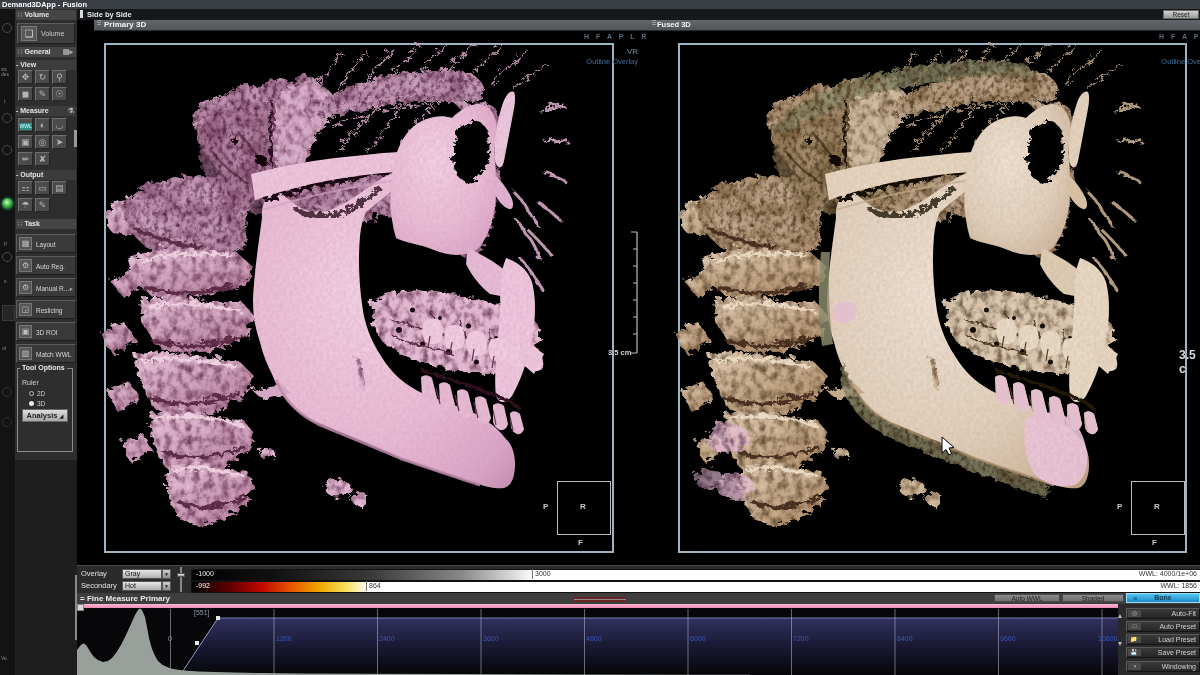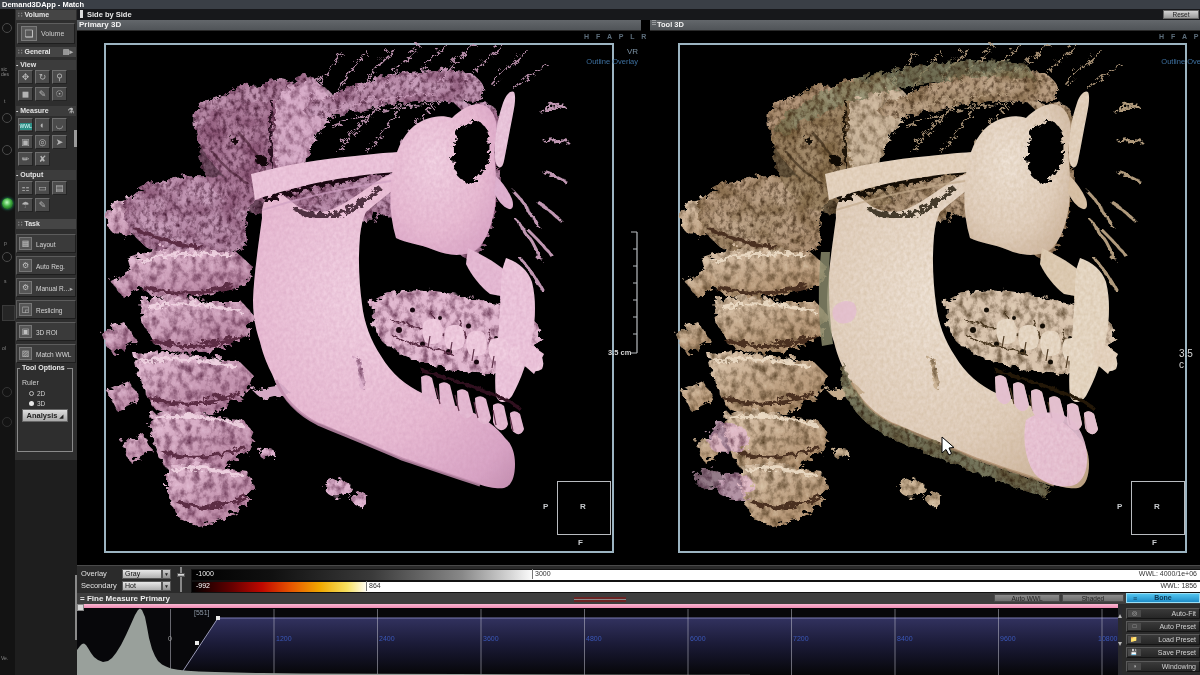--- a/index.html
+++ b/index.html
@@ -8,21 +8,21 @@
   .abs{position:absolute;}
   
   #titlebar{left:0;top:0;width:1200px;height:9px;background:#3a3f46;}
   #titletext{left:2px;top:0px;font-size:7.5px;font-weight:bold;color:#fff;line-height:9px;}
   #tabrow{left:77px;top:9px;width:1123px;height:11px;background:#17181b;}
   #sbstab{left:80px;top:9px;height:11px;line-height:11px;font-size:7.5px;font-weight:bold;color:#e8e8e8;}
   #sbstab .bar{display:inline-block;width:3px;height:8px;background:#dcdcdc;margin-right:4px;vertical-align:-1px;}
   #resetbtn{left:1163px;top:10px;width:36px;height:9px;background:linear-gradient(#d2d2d2,#9a9a9a);
             border:1px solid #666;box-sizing:border-box;font-size:6.5px;color:#222;text-align:center;line-height:8px;}
   .vphead{top:20px;height:11px;background:linear-gradient(#63676b,#505458);border-bottom:1px solid #2a2a2a;box-sizing:border-box;}
-  #vphead1{left:69px;width:572px;}
+  #vphead1{left:94px;width:572px;}
   #vphead2{left:650px;width:550px;}
   .vphead span{position:absolute;top:0;font-size:8px;font-weight:bold;color:#f2f2f2;line-height:10px;}
   .grip{position:absolute;top:2px;width:4px;height:6px;
         background:repeating-linear-gradient(#9a9da0 0 1px,transparent 1px 2px);}
   
   #vp1{left:77px;top:31px;width:572px;height:534px;background:#000;}
   #vp2{left:650px;top:31px;width:550px;height:534px;background:#000;}
   .vpborder{position:absolute;border:2px solid #9cb4c1;box-sizing:border-box;}
   #vpb1{left:104px;top:43px;width:510px;height:510px;}
   #vpb2{left:678px;top:43px;width:509px;height:510px;}
@@ -70,30 +70,30 @@
   .rbtn{position:absolute;left:1126px;width:74px;height:11px;background:linear-gradient(#3a3a3a,#262626);
         border:1px solid;border-color:#5a5a5a #141414 #141414 #5a5a5a;box-sizing:border-box;}
   .rbtn .ric{position:absolute;left:1px;top:1px;width:13px;height:7px;background:#4a4a4a;color:#bbb;
         font-size:6px;text-align:center;line-height:7px;}
   .rbtn .rlab{position:absolute;right:3px;top:1px;font-size:7px;color:#d2d2d2;}
 </style>
 </head>
 <body>
 
 <div class="abs" id="titlebar"></div>
-<div class="abs" id="titletext">Demand3DApp - Match</div>
+<div class="abs" id="titletext">Demand3DApp - Fusion</div>
 <div class="abs" id="tabrow"></div>
 <div class="abs" id="sbstab"><span class="bar"></span>Side by Side</div>
 <div class="abs" id="resetbtn">Reset</div>
 <div class="abs vphead" id="vphead1">
     <span style="left:10px;">Primary 3D</span>
     <span class="grip" style="left:3px;"></span>
   </div>
 <div class="abs vphead" id="vphead2">
-    <span style="left:7px;font-size:7.5px;">Tool 3D</span>
+    <span style="left:7px;font-size:7.5px;">Fused 3D</span>
     <span class="grip" style="left:2px;"></span>
   </div>
 
 <div class="abs" id="vp1"></div>
 <div class="abs" id="vp2"></div>
 <div class="abs vpborder" id="vpb1"></div>
 <div class="abs vpborder" id="vpb2"></div>
 
 <svg class="abs" style="left:77px;top:31px;" width="1123" height="534" viewBox="77 31 1123 534">
 <defs>
@@ -424,21 +424,21 @@
 <div class="abs hfap" style="left:584px;top:33px;">H F A P L R</div>
 <div class="abs vrlab" style="left:520px;top:47px;width:118px;text-align:right;">VR</div>
 <div class="abs ovlab" style="left:520px;top:57px;width:118px;text-align:right;">Outline Overlay</div>
 <div class="abs hfap" style="left:1159px;top:33px;">H F A P L R</div>
 <div class="abs ovlab" style="left:1095px;top:57px;width:118px;text-align:right;">Outline Overlay</div>
 
 <svg class="abs" style="left:600px;top:225px;" width="45" height="135" viewBox="0 0 45 135">
   <path d="M37,7 v121 M37,7 h-6 M37,128 h-6 M37,24 h-4 M37,41 h-4 M37,58 h-4 M37,75 h-4 M37,92 h-4 M37,109 h-4" stroke="#b8bcc0" stroke-width="1.2" fill="none"></path>
 </svg>
 <div class="abs" style="left:608px;top:348px;color:#d8d8d8;font-size:7.5px;font-weight:bold;">3.5 cm</div>
-<div class="abs" style="left:1179px;top:348px;color:#d8d8d8;font-size:10px;font-weight:normal;">3.5 c</div>
+<div class="abs" style="left:1179px;top:348px;color:#d8d8d8;font-size:12px;font-weight:bold;">3.5 c</div>
 
 <div class="abs cube" style="left:557px;top:481px;"></div>
 <div class="abs orient" style="left:580px;top:502px;">R</div>
 <div class="abs orient" style="left:543px;top:502px;">P</div>
 <div class="abs orient" style="left:578px;top:538px;">F</div>
 <div class="abs cube" style="left:1131px;top:481px;"></div>
 <div class="abs orient" style="left:1154px;top:502px;">R</div>
 <div class="abs orient" style="left:1117px;top:502px;">P</div>
 <div class="abs orient" style="left:1152px;top:538px;">F</div>
 

